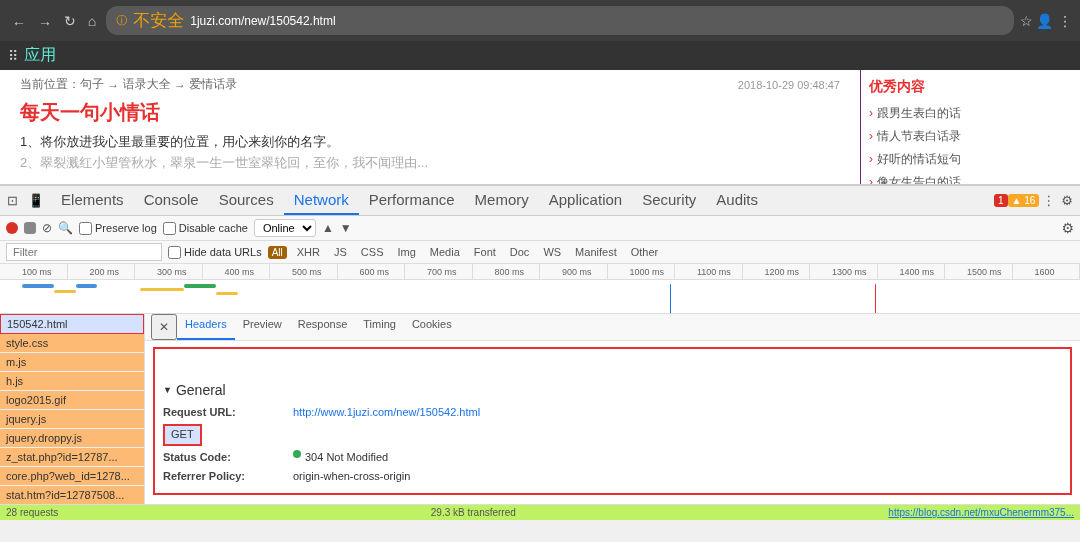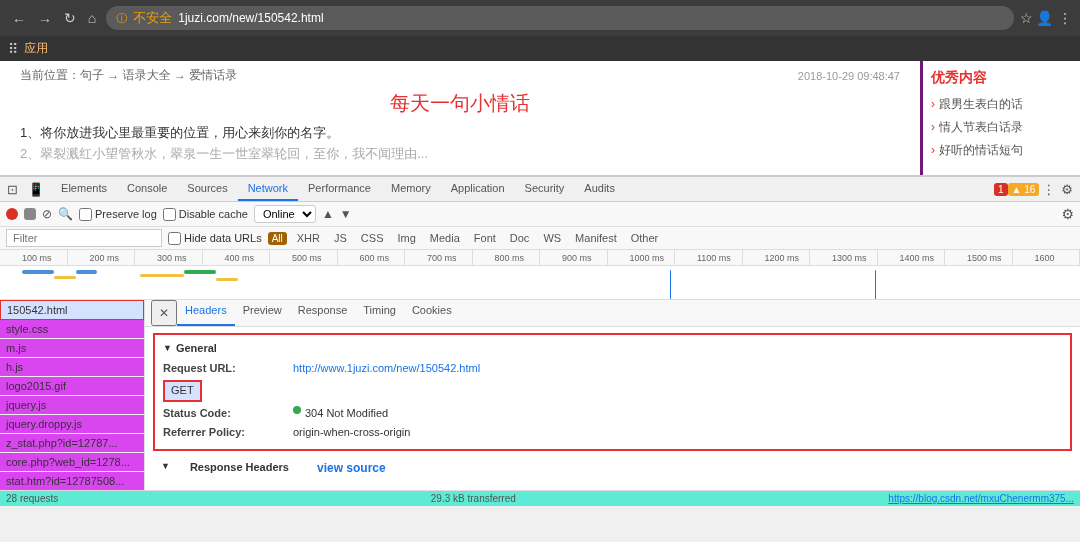--- a/index.html
+++ b/index.html
@@ -10,35 +10,35 @@
     .browser-toolbar { display: flex; align-items: center; padding: 6px 8px; gap: 6px; background: #3c3c3c; }
     .nav-buttons { display: flex; gap: 4px; align-items: center; }
     .nav-btn { background: none; border: none; color: #ccc; cursor: pointer; font-size: 14px; padding: 2px 4px; }
     .address-bar { flex: 1; display: flex; align-items: center; background: #5a5a5a; border-radius: 12px; padding: 3px 10px; gap: 6px; }
     .lock-icon { color: #f0a000; font-size: 11px; }
     .url-text { color: #fff; font-size: 12px; flex: 1; }
     .browser-actions { display: flex; gap: 4px; align-items: center; }
     .browser-action-btn { background: none; border: none; color: #ccc; font-size: 14px; cursor: pointer; }
     .apps-bar { background: #333; padding: 4px 8px; display: flex; align-items: center; gap: 6px; }
     .apps-icon { color: #ccc; font-size: 14px; }
-    .apps-label { color: #fdba74; font-size: 12px; }
+    .apps-label { color: #5eead4; font-size: 16px; }
     .breadcrumb { color: #666; font-size: 12px; }
-    .page-title { color: #e83030; font-size: 20px; font-weight: normal; text-align: center; margin: 6px 0; }
+    .page-title { color: #e83030; font-size: 20px; font-weight: bold; text-align: left; margin: 6px 0; }
     .page-text { color: #333; font-size: 13px; line-height: 1.6; }
-    .sidebar { width: 160px; padding: 8px; border-left: 3px solid #701a75; }
+    .sidebar { width: 220px; padding: 8px; border-left: 1px solid #701a75; }
     .sidebar-title { color: #e83030; font-size: 14px; font-weight: bold; margin-bottom: 6px; }
     .sidebar-item { color: #555; font-size: 12px; padding: 3px 0; cursor: pointer; }
     .sidebar-item::before { content: '›'; color: #e83030; margin-right: 4px; }
     .timestamp { color: #999; font-size: 11px; }
     .page-header-row { display: flex; justify-content: space-between; align-items: center; margin-bottom: 0; }
 
     
     .devtools { background: #f8f8f8; border-top: 1px solid #ccc; width: 100%; }
     .devtools-tabs-bar { display: flex; align-items: center; background: #f0f0f0; border-bottom: 1px solid #ccc; padding: 0 4px; }
-    .devtools-tab { padding: 5px 10px; font-size: 11px; color: #555; cursor: pointer; border-bottom: 2px solid transparent; }
+    .devtools-tab { padding: 5px 10px; font-size: 15px; color: #555; cursor: pointer; border-bottom: 2px solid transparent; }
     .devtools-tab.active { color: #1a73e8; border-bottom-color: #1a73e8; }
     .devtools-icons { display: flex; gap: 4px; align-items: center; margin-right: 4px; }
     .devtools-icon-btn { background: none; border: none; cursor: pointer; font-size: 13px; color: #555; padding: 3px; }
     .devtools-spacer { flex: 1; }
     .error-badge { background: #d93025; color: #fff; border-radius: 3px; font-size: 10px; padding: 1px 4px; margin-left: 4px; }
     .warn-badge { background: #f9a825; color: #fff; border-radius: 3px; font-size: 10px; padding: 1px 4px; }
 
     
     .network-toolbar { display: flex; align-items: center; padding: 3px 6px; gap: 6px; background: #f8f8f8; border-bottom: 1px solid #ddd; }
     .record-btn { width: 12px; height: 12px; border-radius: 50%; background: #d93025; border: none; cursor: pointer; }
@@ -59,66 +59,66 @@
     .timeline { background: #fff; border-bottom: 1px solid #ddd; height: 50px; position: relative; overflow: hidden; }
     .timeline-ruler { display: flex; background: #f8f8f8; border-bottom: 1px solid #ddd; height: 16px; }
     .timeline-tick { flex: 1; border-right: 1px solid #ddd; font-size: 9px; color: #666; padding-left: 2px; line-height: 16px; margin-left: 20px; }
     .timeline-bars { height: 34px; position: relative; background: #fff; }
     .t-bar { position: absolute; height: 4px; border-radius: 2px; }
 
     
     .network-panel { display: flex; height: 190px; }
 
     
-    .request-list { width: 145px; border-right: 1px solid #ddd; background: #d946ef; overflow-y: auto; font-size: 11px; }
+    .request-list { width: 145px; border-right: 1px solid #ddd; background: #fdba74; overflow-y: auto; font-size: 11px; }
     .request-item { padding: 3px 6px; cursor: pointer; border-bottom: 1px solid #f0f0f0; white-space: nowrap; overflow: hidden; text-overflow: ellipsis; color: #333; }
     .request-item.selected { background: #d4e1ff; }
 
     
     .details-panel { flex: 1; background: #fff; overflow-y: auto; }
     .details-tabs { display: flex; padding: 0 6px; border-bottom: 1px solid #ddd; background: #f8f8f8; }
     .details-tab { padding: 4px 8px; font-size: 11px; color: #555; cursor: pointer; border-bottom: 2px solid transparent; }
     .details-tab.active { color: #1a73e8; border-bottom-color: #1a73e8; }
     .close-btn { font-size: 12px; color: #555; cursor: pointer; padding: 4px 6px; }
 
     
     .section { padding: 4px 8px; border: 2px solid #e83030; margin: 6px 8px; }
-    .section-title { font-size: 11px; font-weight: bold; color: #333; padding: 3px 0; display: flex; align-items: center; gap: 4px; cursor: pointer; }
+    .section-title { font-size: 14px; font-weight: normal; color: #333; padding: 3px 0; display: flex; align-items: center; gap: 4px; cursor: pointer; margin-top: 26px; }
     .section-title::before { content: '▼'; font-size: 9px; }
     .section-body { padding: 2px 0; }
     .field-row { display: flex; font-size: 11px; padding: 2px 0; line-height: 1.4; }
     .field-label { color: #444; font-weight: 600; min-width: 130px; }
     .field-value { color: #333; }
     .field-value.link { color: #1a73e8; }
     .method-badge { background: #d4e1ff; border: 1px solid #88aaff; color: #333; padding: 1px 6px; font-size: 11px; display: inline-block; }
     .status-dot { display: inline-block; width: 8px; height: 8px; border-radius: 50%; background: #34a853; margin-right: 4px; }
 
     .response-section { padding: 4px 8px; margin: 6px 8px 0 8px; }
     .response-title { font-size: 11px; font-weight: bold; color: #333; display: flex; gap: 20px; cursor: pointer; }
     .response-title::before { content: '▼'; font-size: 9px; }
     .view-source { color: #1a73e8; font-size: 12px; cursor: pointer; margin-left: 8px; }
 
     
-    .bottom-status { background: #5eead4; border-top: 1px solid #ddd; padding: 2px 6px; font-size: 10px; color: #555; display: flex; justify-content: space-between; }
+    .bottom-status { background: #bef264; border-top: 1px solid #ddd; padding: 2px 6px; font-size: 10px; color: #555; display: flex; justify-content: space-between; }
     .status-link { color: #1a73e8; text-decoration: underline; cursor: pointer; }
   </style>
 </head>
 <body>
 
 <div class="browser-chrome">
   <div class="browser-toolbar">
     <div class="nav-buttons">
       <button class="nav-btn">←</button>
       <button class="nav-btn">→</button>
       <button class="nav-btn">↻</button>
       <button class="nav-btn">⌂</button>
     </div>
     <div class="address-bar">
       <span class="lock-icon">ⓘ</span>
-      <span style="color:#f0a000;font-size:13px;">不安全</span>
+      <span style="color:#f0a000;font-size:17px;">不安全</span>
       <span class="url-text">1juzi.com/new/150542.html</span>
     </div>
     <div class="browser-actions">
       <button class="browser-action-btn">☆</button>
       <button class="browser-action-btn">👤</button>
       <button class="browser-action-btn">⋮</button>
     </div>
   </div>
   <div class="apps-bar">
     <span class="apps-icon">⠿</span>
@@ -134,20 +134,21 @@
     </div>
     <div class="page-title">每天一句小情话</div>
     <div class="page-text">1、将你放进我心里最重要的位置，用心来刻你的名字。</div>
     <div class="page-text" style="color:#aaa; overflow:hidden; white-space:nowrap; text-overflow:ellipsis;">2、翠裂溅红小望管秋水，翠泉一生一世室翠轮回，至你，我不闻理由...</div>
   </div>
   <div class="sidebar">
     <div class="sidebar-title">优秀内容</div>
     <div class="sidebar-item">跟男生表白的话</div>
     <div class="sidebar-item">情人节表白话录</div>
     <div class="sidebar-item">好听的情话短句</div>
+    <div class="sidebar-item">像女生告白的话</div>
   </div>
 </div>
 
 <div class="devtools">
 
   <div class="devtools-tabs-bar">
     <div class="devtools-icons">
       <button class="devtools-icon-btn">⊡</button>
       <button class="devtools-icon-btn">📱</button>
     </div>

